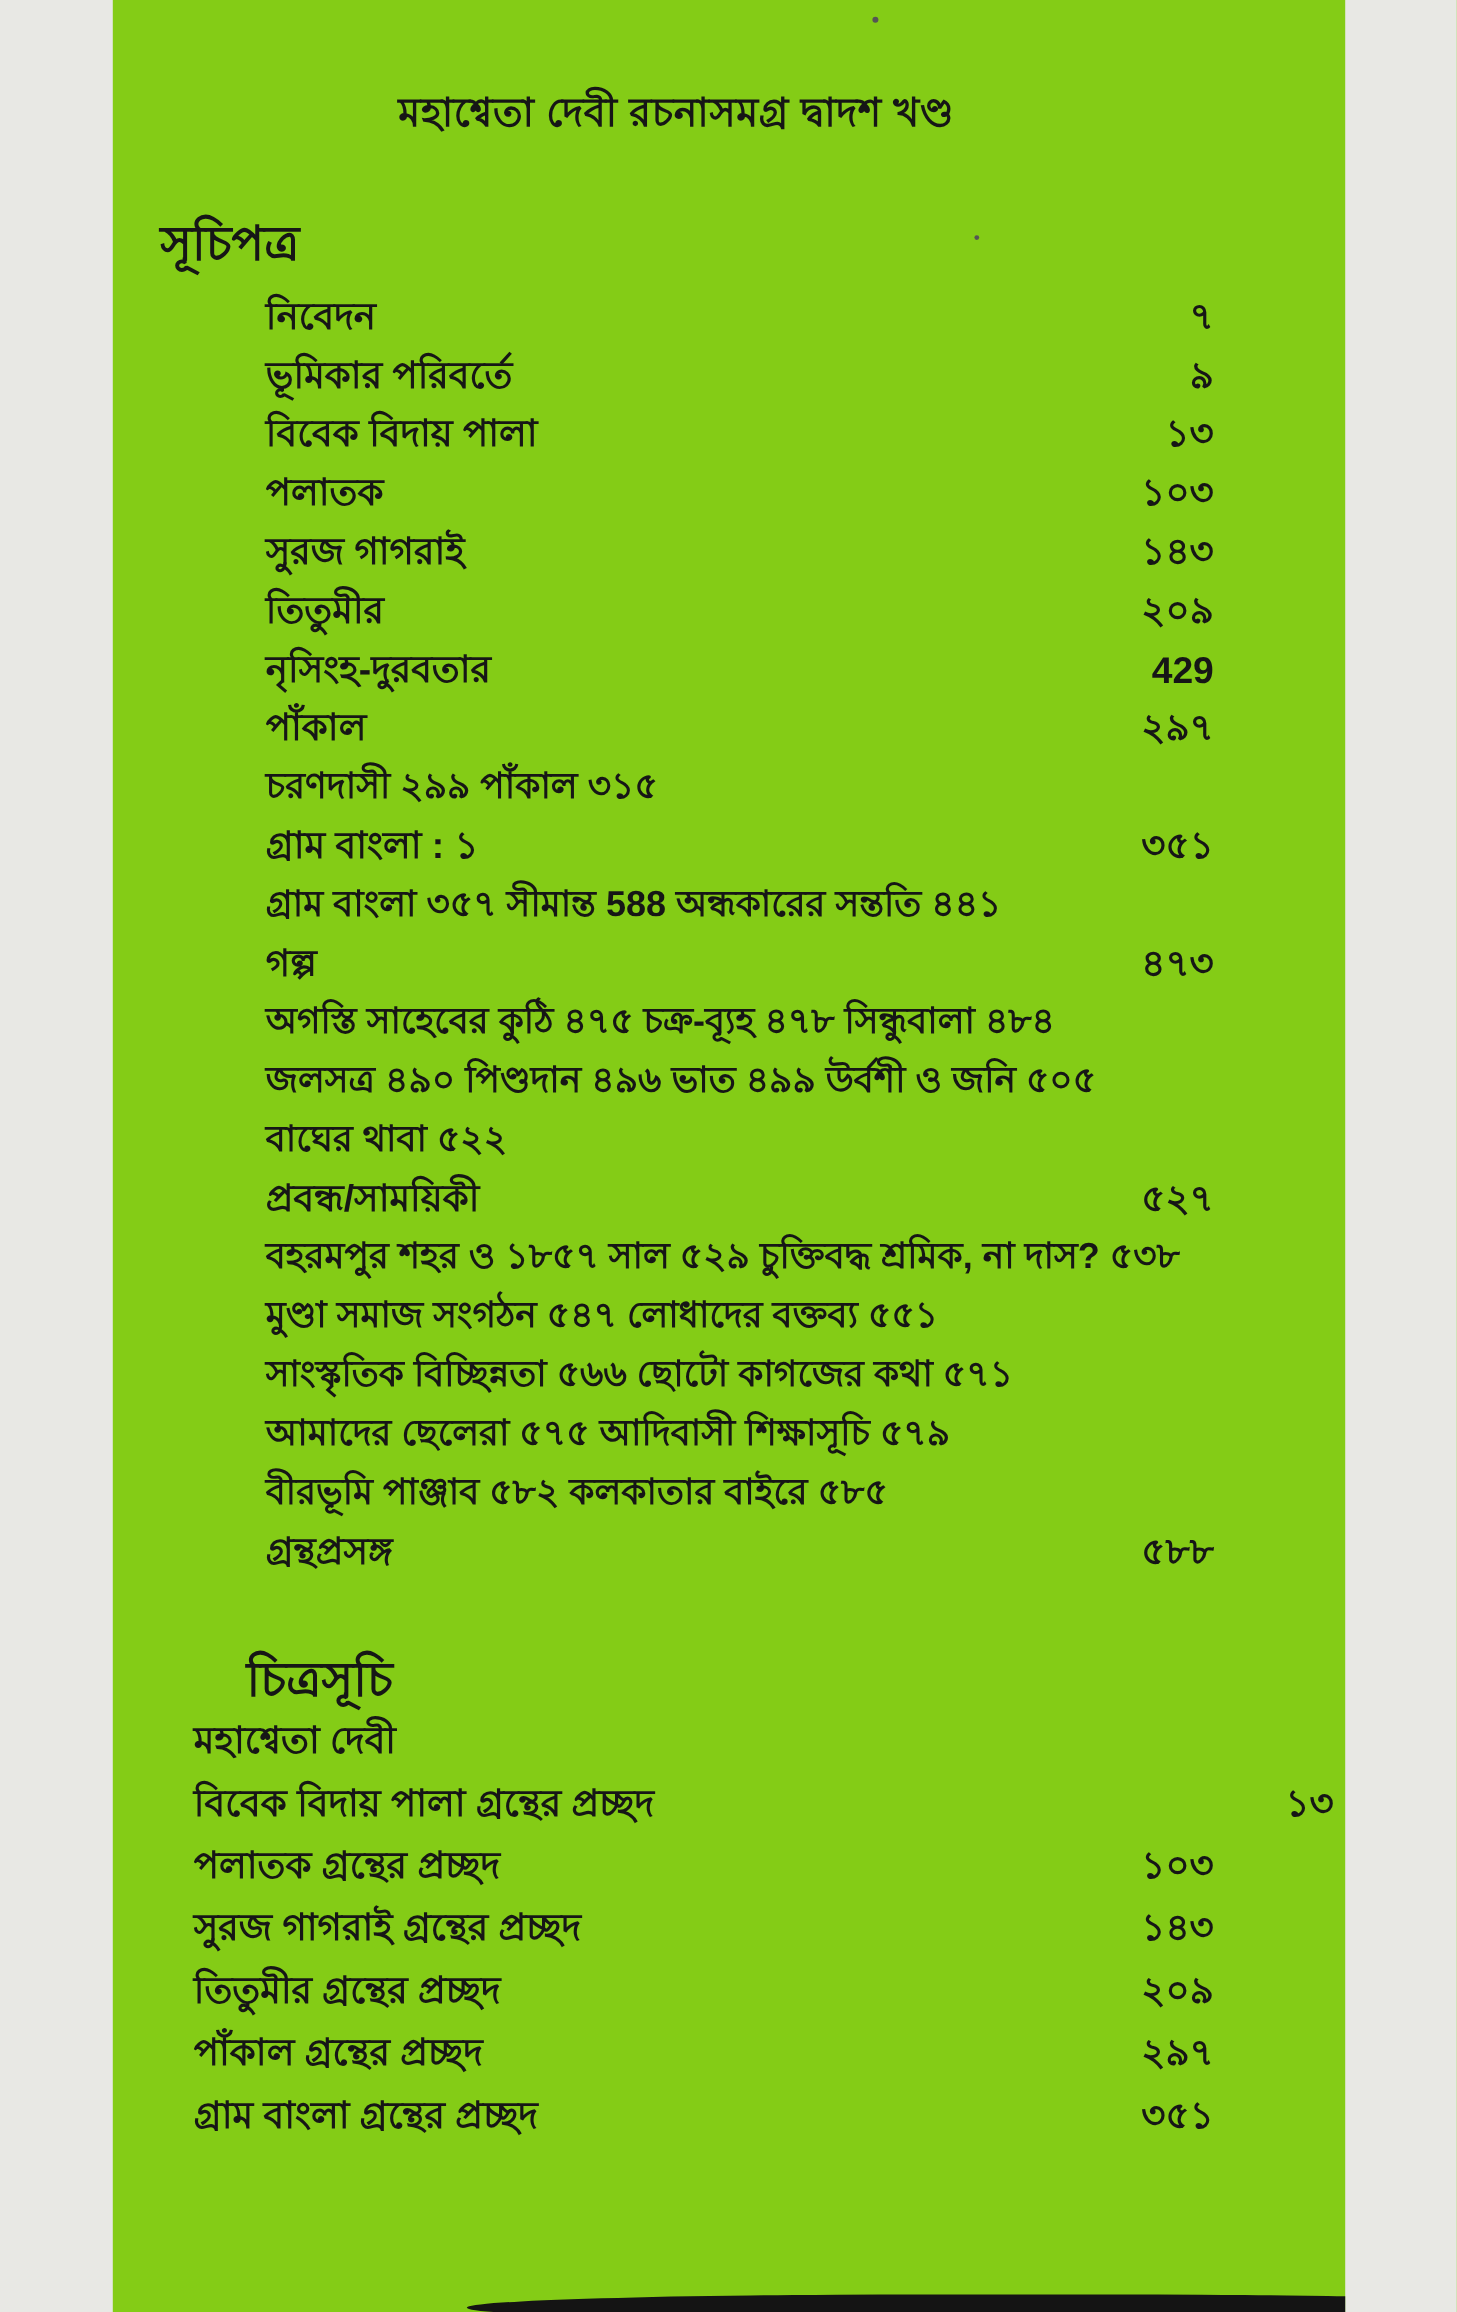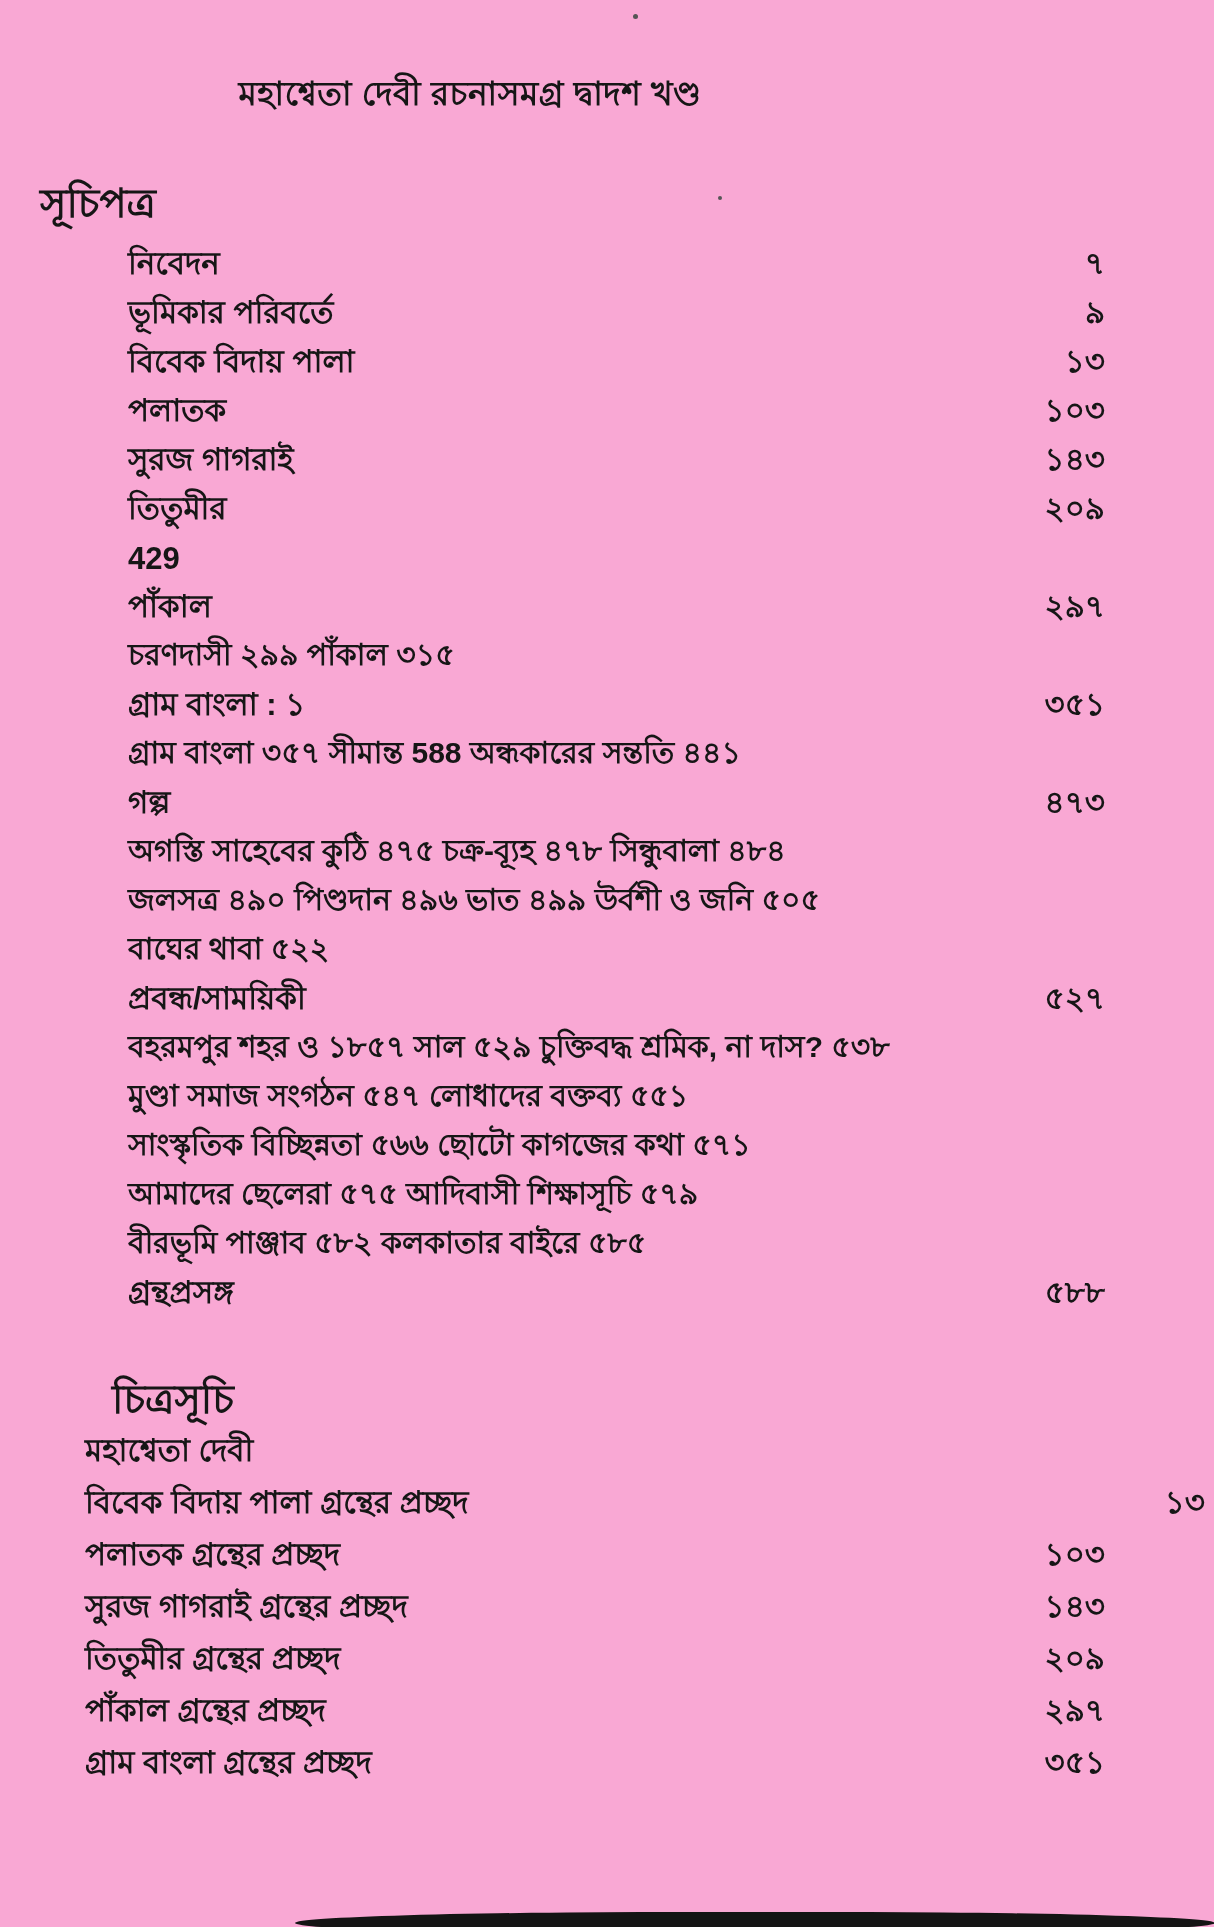--- a/index.html
+++ b/index.html
@@ -2,24 +2,24 @@
 <html><head>
 <meta charset="utf-8">
 <style>
   html, body { margin: 0; padding: 0; }
   body {
     font-family: "Liberation Sans", "DejaVu Sans", sans-serif;
     background: #e8e8e4;
   }
   .page {
     position: relative;
-    width: 1214px;
+    width: 1027px;
     height: 1927px;
     margin: 0 auto;
-    background: #f9a8d4;
+    background: #84cc16;
     color: #161616;
     overflow: hidden;
   }
   .book-title {
     position: absolute;
     top: 68px;
     left: 0;
     width: 940px;
     text-align: center;
     font-size: 33px;
@@ -39,21 +39,21 @@
   .row {
     display: flex;
     justify-content: space-between;
     align-items: center;
     height: 49px;
     padding: 0 109px 0 128px;
     font-size: 31px;
     font-weight: 600;
     white-space: nowrap;
   }
-  .illus-list .row { height: 52px; padding-left: 85px; }
+  .illus-list .row { height: 52px; padding-left: 68px; }
   .row.sub { font-size: 30px; }
   .row.far { padding-right: 9px; }
   .label { overflow: visible; }
   .pagenum { font-weight: 600; }
   .scan-shadow {
     position: absolute;
     top: 1912px;
     left: 295px;
     width: 920px;
     height: 22px;
@@ -94,20 +94,21 @@
       </div>
       <div class="row">
         <span class="label">সুরজ গাগরাই</span>
         <span class="pagenum">১৪৩</span>
       </div>
       <div class="row">
         <span class="label">তিতুমীর</span>
         <span class="pagenum">২০৯</span>
       </div>
       <div class="row">
+        <span class="label">নৃসিংহ-দুরবতার</span>
         <span class="pagenum">429</span>
       </div>
       <div class="row">
         <span class="label">পাঁকাল</span>
         <span class="pagenum">২৯৭</span>
       </div>
       <div class="row sub">
         <span class="label">চরণদাসী ২৯৯ পাঁকাল ৩১৫</span>
       </div>
       <div class="row">

